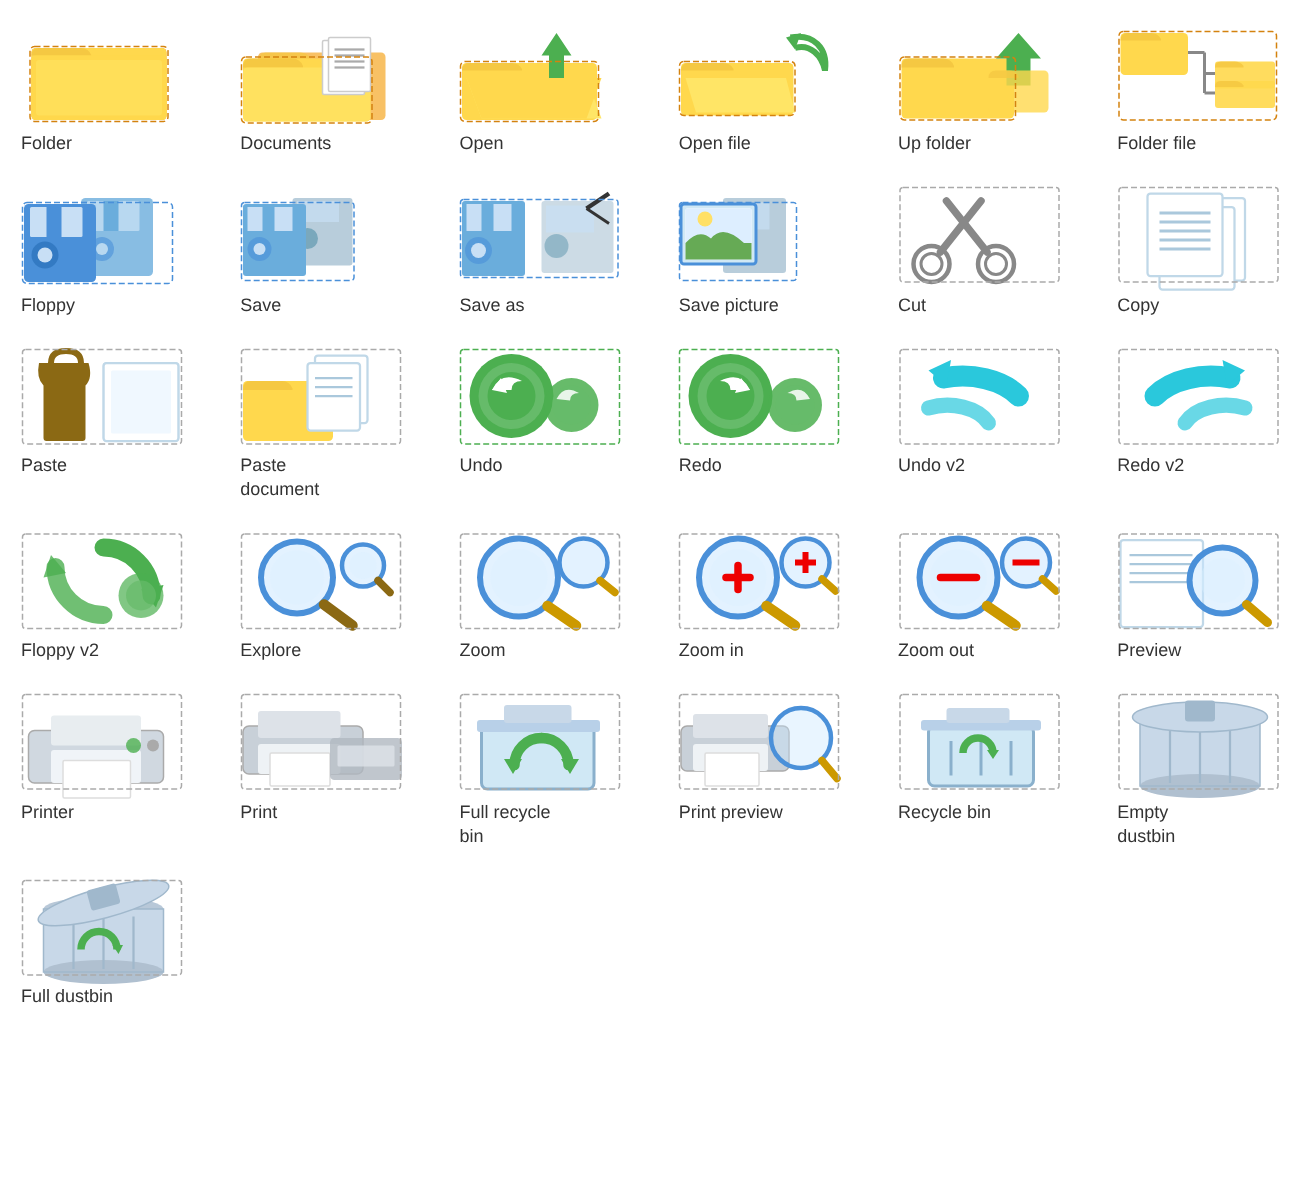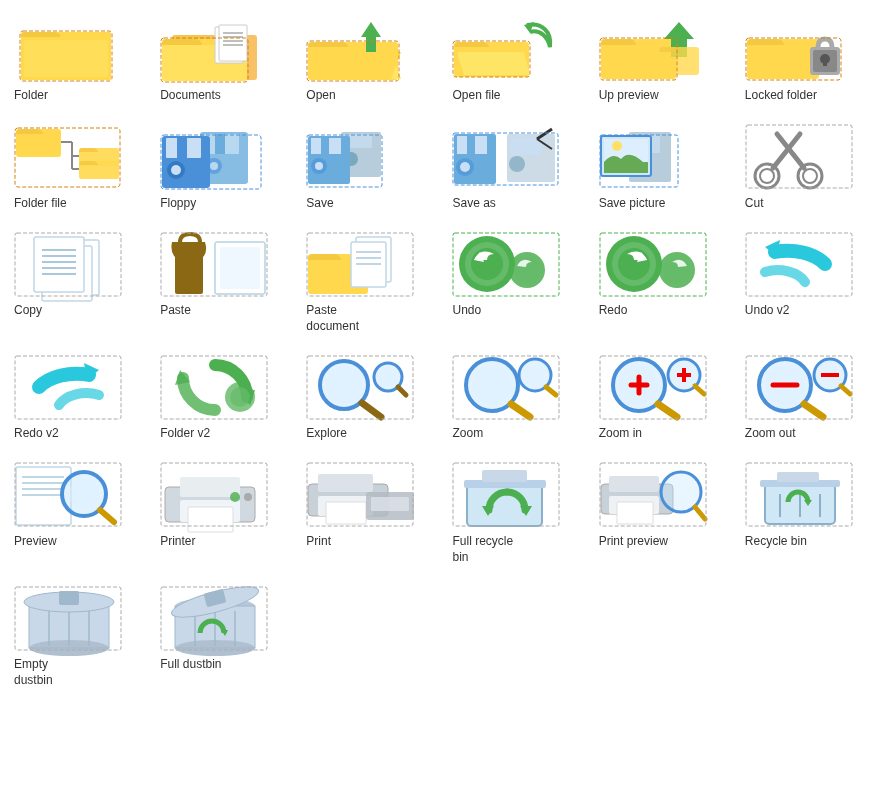--- a/index.html
+++ b/index.html
@@ -117,37 +117,21 @@
       <rect x="2" y="22" width="75" height="40" rx="3" fill="#ffd84d"></rect>
       <path d="M2 28 Q2 22 7 22 L30 22 Q35 22 37 27 L37 28 Z" fill="#f5c842"></path>
 
       <polygon points="80,5 95,22 88,22 88,40 72,40 72,22 65,22" fill="#4caf50"></polygon>
 
       <rect x="60" y="30" width="40" height="28" rx="3" fill="#ffd84d" opacity="0.8"></rect>
       <path d="M60 35 Q60 30 65 30 L74 30 Q78 30 80 34 L80 35 Z" fill="#f5c842" opacity="0.8"></path>
       <rect x="1" y="21" width="77" height="42" rx="3" fill="none" stroke="#d4820f" stroke-width="1" stroke-dasharray="4,2"></rect>
     </svg>
       </div>
-      <div class="icon-label">Up preview</div>
-    </div>
-    <div class="icon-cell">
-      <div class="icon-img">
-        <svg width="110" height="65" viewBox="0 0 110 65">
-      <rect x="2" y="22" width="72" height="40" rx="3" fill="#ffd84d"></rect>
-      <path d="M2 28 Q2 22 7 22 L32 22 Q37 22 39 27 L39 28 Z" fill="#f5c842"></path>
-
-      <rect x="65" y="30" width="30" height="28" rx="3" fill="#aaa"></rect>
-      <rect x="68" y="33" width="24" height="22" rx="2" fill="#888"></rect>
-      <path d="M73 30 Q73 22 80 22 Q87 22 87 30" fill="none" stroke="#aaa" stroke-width="5"></path>
-      <circle cx="80" cy="42" r="5" fill="#555"></circle>
-      <rect x="78" y="42" width="4" height="7" fill="#555"></rect>
-      <rect x="1" y="21" width="95" height="42" rx="3" fill="none" stroke="#d4820f" stroke-width="1" stroke-dasharray="4,2"></rect>
-    </svg>
-      </div>
-      <div class="icon-label">Locked folder</div>
+      <div class="icon-label">Up folder</div>
     </div>
     <div class="icon-cell">
       <div class="icon-img">
         <svg width="110" height="65" viewBox="0 0 110 65">
 
       <rect x="2" y="5" width="45" height="28" rx="3" fill="#ffd84d"></rect>
       <path d="M2 10 Q2 5 7 5 L22 5 Q27 5 29 9 L29 10 Z" fill="#f5c842"></path>
 
       <line x1="47" y1="18" x2="58" y2="18" stroke="#888" stroke-width="2"></line>
       <line x1="58" y1="18" x2="58" y2="45" stroke="#888" stroke-width="2"></line>
@@ -364,21 +348,21 @@
 
       <path d="M55 10 A32 32 0 0 1 87 42" fill="none" stroke="#4caf50" stroke-width="12" stroke-linecap="round"></path>
       <polygon points="90,50 95,35 80,38" fill="#4caf50"></polygon>
       <path d="M55 55 A32 32 0 0 1 23 23" fill="none" stroke="#4caf50" stroke-width="12" stroke-linecap="round" opacity="0.8"></path>
       <polygon points="20,15 15,30 30,27" fill="#4caf50" opacity="0.8"></polygon>
       <circle cx="80" cy="42" r="15" fill="#4caf50" opacity="0.7"></circle>
       <circle cx="80" cy="42" r="10" fill="#66bb6a" opacity="0.7"></circle>
       <rect x="1" y="1" width="106" height="63" rx="2" fill="none" stroke="#aaa" stroke-width="1" stroke-dasharray="4,2"></rect>
     </svg>
       </div>
-      <div class="icon-label">Folder v2</div>
+      <div class="icon-label">Floppy v2</div>
     </div>
     <div class="icon-cell">
       <div class="icon-img">
         <svg width="110" height="65" viewBox="0 0 110 65">
 
       <circle cx="38" cy="30" r="24" fill="rgba(200,230,255,0.5)" stroke="#4a90d9" stroke-width="4"></circle>
       <circle cx="38" cy="30" r="18" fill="rgba(220,240,255,0.4)"></circle>
       <line x1="56" y1="48" x2="75" y2="62" stroke="#8B6914" stroke-width="7" stroke-linecap="round"></line>
 
       <circle cx="82" cy="22" r="14" fill="rgba(200,230,255,0.5)" stroke="#4a90d9" stroke-width="3"></circle>

